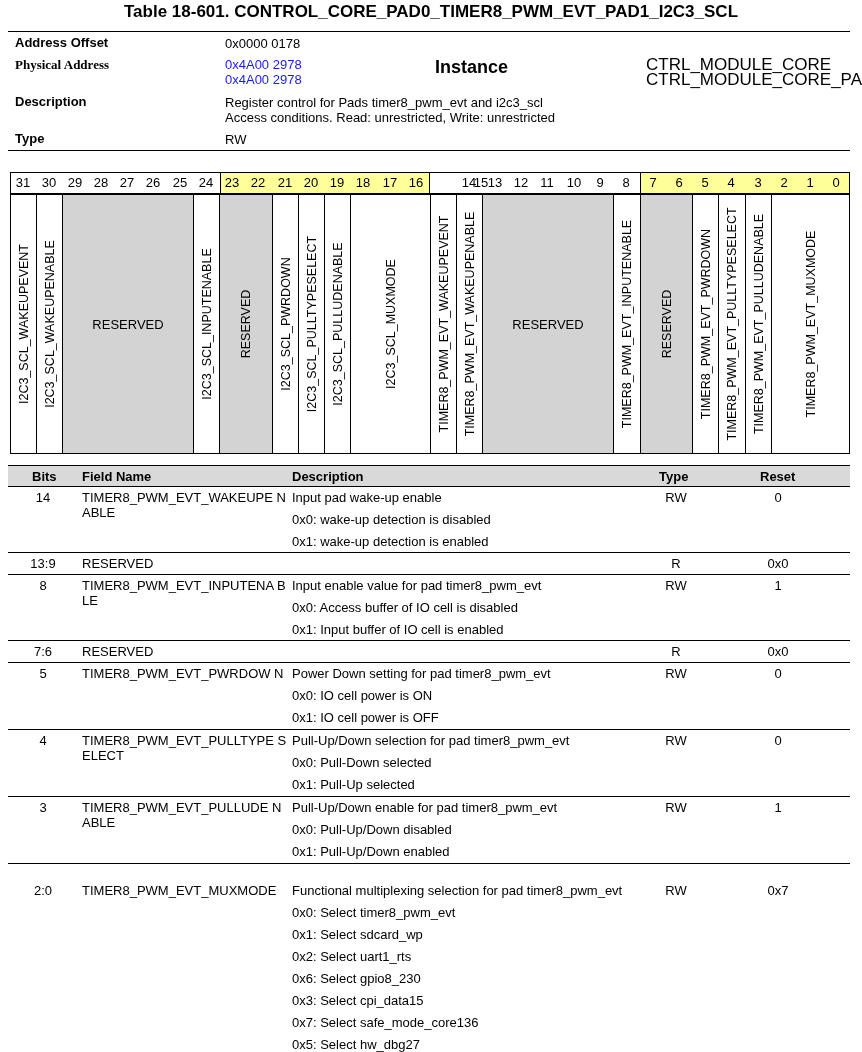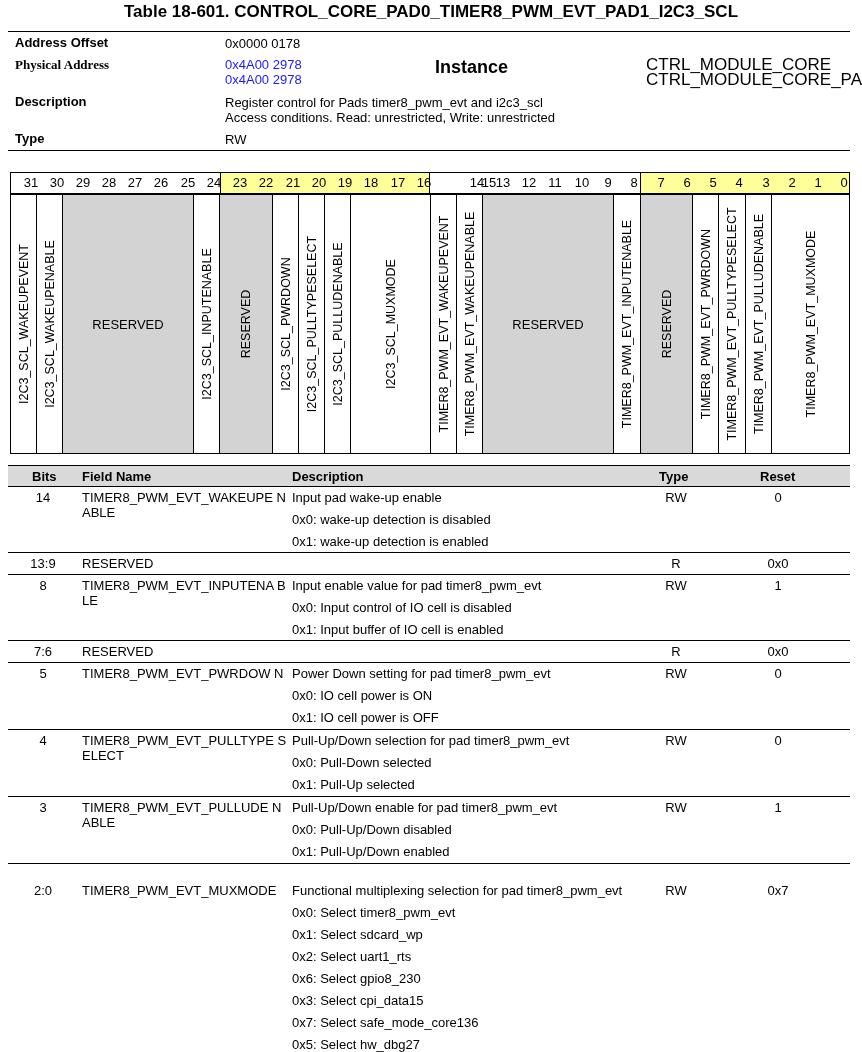--- a/index.html
+++ b/index.html
@@ -7,21 +7,21 @@
   .title { position:absolute; left:0; top:2px; width:862px; text-align:center; font-weight:bold; font-size:17px; }
   .hdr-line { position:absolute; left:8px; width:842px; height:0; border-top:1.5px solid #000; }
   .meta-label { position:absolute; left:15px; font-weight:bold; font-size:13px; }
   .meta-val { position:absolute; left:225px; font-size:13px; line-height:15px; }
   .blue { color:#1a1aff; }
   .inst-label { position:absolute; left:435px; font-weight:bold; font-size:18px; }
   .inst-val { position:absolute; left:646px; font-size:17px; line-height:15px; }
 
   
   .bitgrid { position:absolute; left:10px; top:172px; width:840px; }
-  .bitrow { position:absolute; left:8px; top:0; height:34px; width:840px; }
+  .bitrow { position:absolute; left:0; top:0; height:34px; width:840px; }
   .bitnum { position:absolute; top:0; height:22px; line-height:22px; text-align:center; font-size:13px; }
   .ybg { position:absolute; top:0; height:21px; background:#ffff99; border:1px solid #000; border-bottom:none; box-sizing:border-box; }
   .bitrow-border { position:absolute; left:0; top:0; width:840px; height:22px; border:1px solid #000; box-sizing:border-box; }
   .fields { position:absolute; left:0; top:22px; width:840px; height:260px; border:1px solid #000; box-sizing:border-box; }
   .field { position:absolute; top:0; height:258px; border-right:1px solid #000; box-sizing:border-box; overflow:hidden; }
   .field.res { background:#d3d3d3; }
   .field .vt { position:absolute; left:50%; top:50%; transform:translate(-50%,-50%) rotate(-90deg); white-space:nowrap; font-size:12.5px; }
   .field .ht { position:absolute; left:0; right:0; top:50%; transform:translateY(-50%); text-align:center; font-size:13px; }
 
   
@@ -186,21 +186,21 @@
     <span class="c-name">RESERVED</span>
     <span class="c-type">R</span>
     <span class="c-reset">0x0</span>
   </div>
 
   <div class="row" style="top:110px;height:66px;">
     <span class="c-bits">8</span>
     <span class="c-name">TIMER8_PWM_EVT_INPUTENA BLE</span>
     <div class="c-desc">
       <div>Input enable value for pad timer8_pwm_evt</div>
-      <div>0x0: Input control of IO cell is disabled</div>
+      <div>0x0: Access buffer of IO cell is disabled</div>
       <div>0x1: Input buffer of IO cell is enabled</div>
     </div>
     <span class="c-type">RW</span>
     <span class="c-reset">1</span>
   </div>
 
   <div class="row" style="top:176px;height:22px;">
     <span class="c-bits">7:6</span>
     <span class="c-name">RESERVED</span>
     <span class="c-type">R</span>

